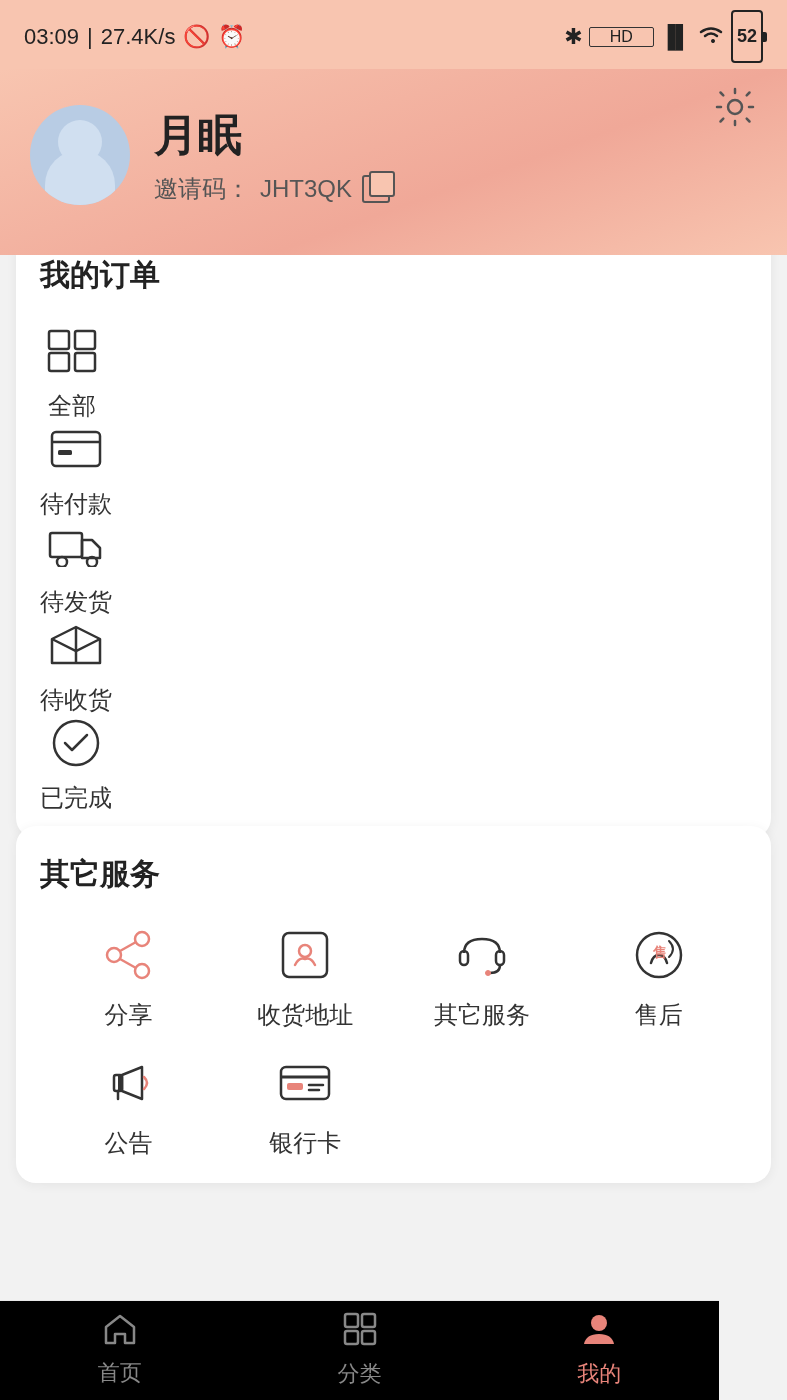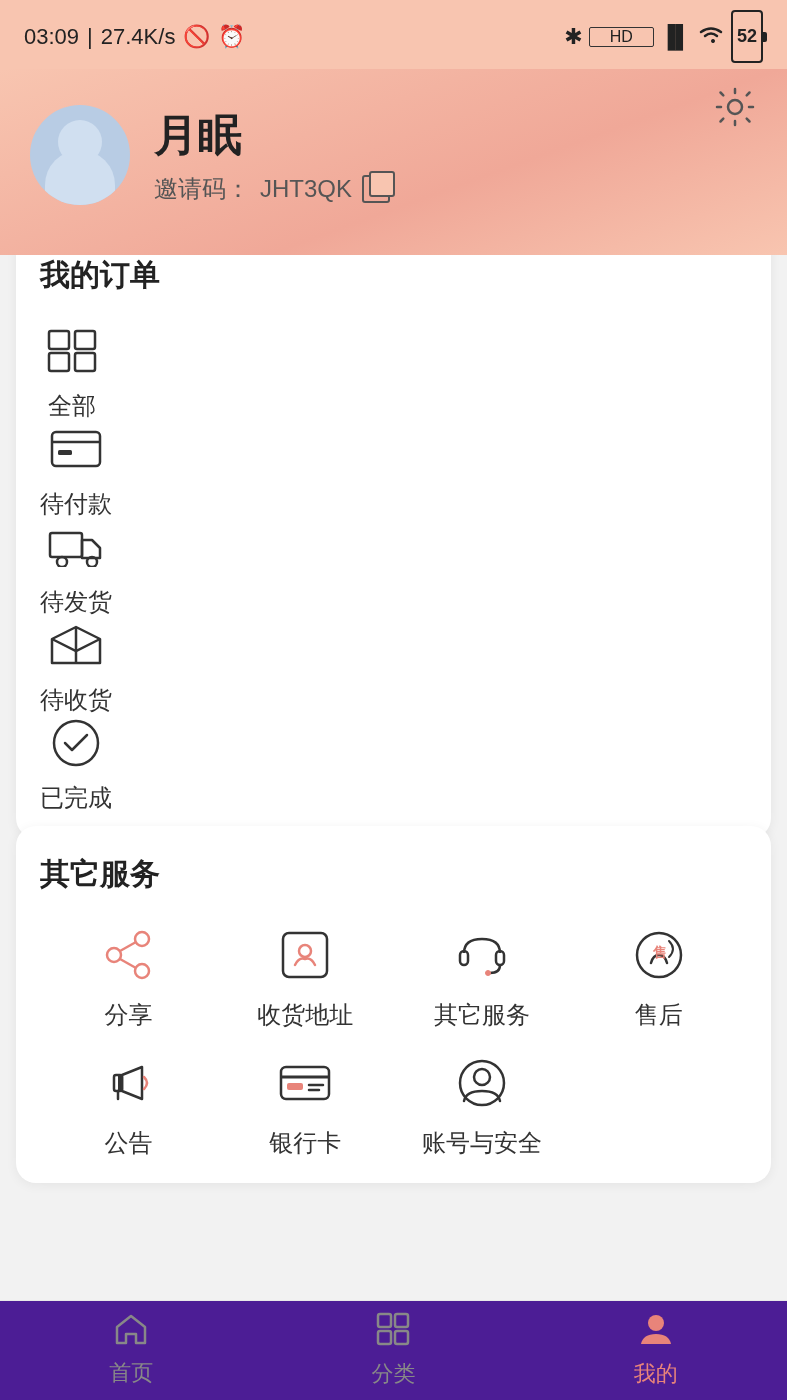--- a/index.html
+++ b/index.html
@@ -132,22 +132,22 @@
     .service-item-label {
       font-size: 24px; color: #333;
     }
     .service-icon-wrap {
       width: 64px; height: 64px;
       display: flex; align-items: center; justify-content: center;
     }
 
     
     .bottom-nav {
-      position: fixed; bottom: 0; left: 0; width: 787px;
-      background: #4c1d95;
+      position: fixed; bottom: 0; left: 0; width: 719px;
+      background: #000000;
       border-top: 1px solid #e8e8e8;
       display: flex;
       height: 100px;
       z-index: 100;
     }
     .nav-item {
       flex: 1; display: flex; flex-direction: column; align-items: center;
       justify-content: center; gap: 6px; cursor: pointer;
     }
     .nav-label {
@@ -351,30 +351,20 @@
             <rect x="4" y="12" width="48" height="32" rx="5" stroke="#333" stroke-width="2.5"></rect>
             <line x1="4" y1="22" x2="52" y2="22" stroke="#333" stroke-width="3"></line>
             <rect x="10" y="28" width="16" height="7" rx="2" fill="#e8847a"></rect>
             <line x1="32" y1="30" x2="46" y2="30" stroke="#333" stroke-width="2.5" stroke-linecap="round"></line>
             <line x1="32" y1="35" x2="42" y2="35" stroke="#333" stroke-width="2.5" stroke-linecap="round"></line>
           </svg>
         </div>
         <span class="service-item-label">银行卡</span>
       </div>
 
-      <div class="service-item">
-        <div class="service-icon-wrap">
-          <svg width="56" height="56" viewBox="0 0 56 56" fill="none">
-            <circle cx="28" cy="28" r="22" stroke="#333" stroke-width="2.5"></circle>
-            <circle cx="28" cy="22" r="8" stroke="#333" stroke-width="2.5"></circle>
-            <path d="M10 46 Q12 36 28 36 Q44 36 46 46" stroke="#333" stroke-width="2.5" fill="none" stroke-linecap="round"></path>
-          </svg>
-        </div>
-        <span class="service-item-label">账号与安全</span>
-      </div>
 
     </div>
   </div>
 
 </div>
 
 <nav class="bottom-nav">
 
   <div class="nav-item">
     <span class="nav-icon">

